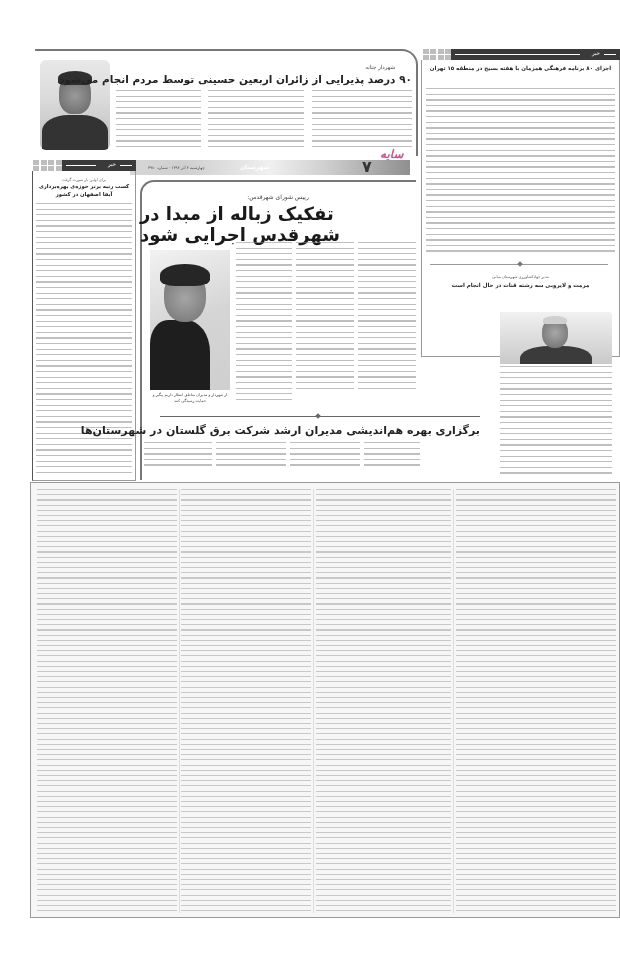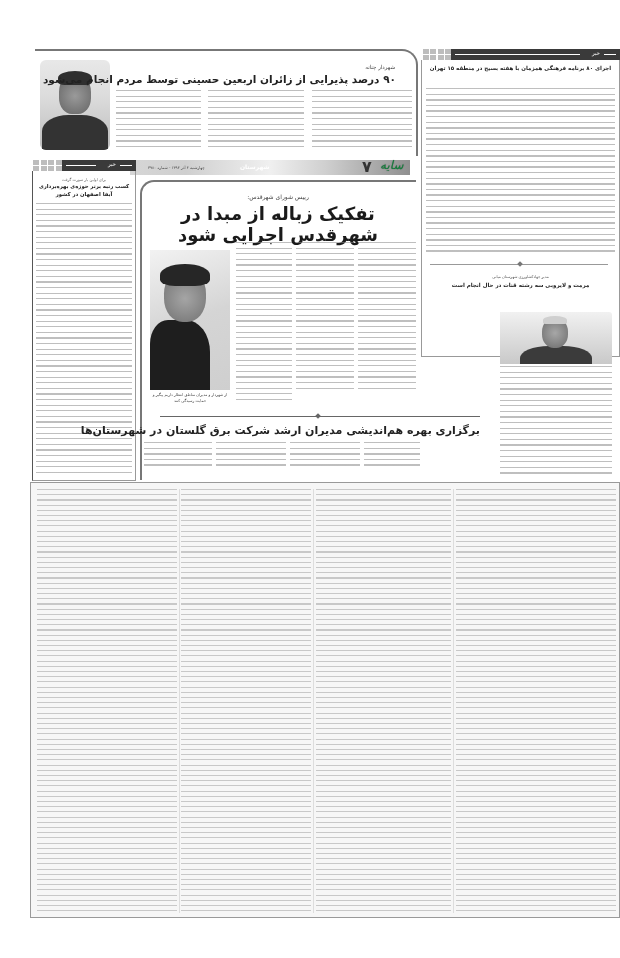--- a/index.html
+++ b/index.html
@@ -16,21 +16,21 @@
     opacity: .5;
   }
 
   
   #top-article { left: 35px; top: 49px; width: 383px; height: 107px; border-top: 2px solid #777; border-right: 2px solid #777; border-top-right-radius: 16px; }
   #top-photo { left: 40px; top: 60px; width: 70px; height: 90px; background: linear-gradient(180deg,#e8e8e8 0,#dcdcdc 40%,#bdbdbd 100%); border-radius: 6px; overflow: hidden; }
   #top-photo .head { position: absolute; left: 19px; top: 14px; width: 32px; height: 40px; border-radius: 45% 45% 40% 40%; background: radial-gradient(circle at 50% 55%, #9a9a9a, #5d5d5d); }
   #top-photo .hair { position: absolute; left: 18px; top: 11px; width: 34px; height: 14px; border-radius: 50% 50% 20% 20%; background: #2f2f2f; }
   #top-photo .body { position: absolute; left: 2px; top: 55px; width: 66px; height: 40px; border-radius: 40% 40% 0 0; background: #333; }
   #top-kicker { right: 225px; top: 64px; font-size: 5.5px; color: #444; }
-  #top-headline { right: 224px; top: 73px; font-size: 10.5px; font-weight: bold; color: #222; white-space: nowrap; }
+  #top-headline { right: 208px; top: 73px; font-size: 10.5px; font-weight: bold; color: #222; white-space: nowrap; }
 
   
   .khabar-bar { height: 11px; background: #3a3a3a; }
   .khabar-bar .label { position: absolute; right: 20px; top: 1px; font-size: 5.5px; color: #fff; }
   .khabar-bar .rule { position: absolute; top: 5px; height: 1px; background: #fff; }
   .khabar-squares { position: absolute; top: 0; width: 30px; height: 11px;
     background-image: repeating-linear-gradient(to left, #bdbdbd 0 6px, #fff 6px 7.5px); }
   .khabar-squares::after{content:"";position:absolute;left:0;right:0;top:5px;height:1px;background:#fff;}
   #right-khabar { left: 421px; top: 49px; width: 199px; height: 11px; }
   #right-box { left: 421px; top: 60px; width: 199px; height: 297px; border: 1px solid #999; border-top: none; }
@@ -41,36 +41,36 @@
   #right-kicker2 { left: 428px; top: 274px; width: 185px; font-size: 3.8px; color: #555; text-align: center; }
   #right-headline2 { left: 428px; top: 281px; width: 185px; font-size: 5.5px; font-weight: bold; text-align: center; line-height: 8px; color: #222; }
   #right-photo { left: 500px; top: 312px; width: 112px; height: 52px; background: linear-gradient(180deg,#f1f1f1,#c9c9c9); overflow: hidden; border-radius: 0 3px 0 0;}
   #right-photo .head { position:absolute; left: 42px; top: 6px; width: 26px; height: 30px; border-radius: 45%; background: radial-gradient(circle at 50% 50%, #a7a7a7, #6a6a6a); }
   #right-photo .hair { position:absolute; left: 43px; top: 4px; width: 24px; height: 8px; border-radius: 50% 50% 20% 20%; background:#cfcfcf; }
   #right-photo .body { position:absolute; left: 20px; top: 34px; width: 72px; height: 30px; border-radius: 40% 40% 0 0; background: #3b3b3b; }
   #right-text2 { left: 500px; top: 366px; width: 112px; height: 108px; }
 
   
   #band { left: 130px; top: 160px; width: 280px; height: 15px; background: linear-gradient(to left, #8f8f8f 0, #cfcfcf 30%, #f0f0f0 50%, #cfcfcf 80%, #d6d6d6 100%); }
-  #band-brand { left: 380px; top: 158px; font-size: 12px; font-style: italic; color: #15803d; text-shadow: 0 0 1px #555; font-family: "DejaVu Serif", serif; }
+  #band-brand { left: 380px; top: 147px; font-size: 12px; font-style: italic; color: #ec4899; text-shadow: 0 0 1px #555; font-family: "DejaVu Serif", serif; }
   #band-page { left: 362px; top: 157px; font-size: 16px; font-weight: bold; color: #333; font-family: "DejaVu Sans", sans-serif; }
   #band-section { left: 240px; top: 163px; font-size: 6px; color: #fff; font-weight: bold; }
   #band-date { left: 148px; top: 165px; font-size: 3.8px; color: #444; }
 
   
   #left-khabar { left: 32px; top: 160px; width: 104px; height: 11px; }
   #left-box { left: 32px; top: 171px; width: 104px; height: 310px; border: 1px solid #999; border-top: none; border-left: 1px solid #555; }
   #left-kicker { left: 34px; top: 177px; width: 100px; font-size: 3.8px; color: #666; text-align: center; }
   #left-headline { left: 34px; top: 183px; width: 100px; font-size: 5.3px; font-weight: bold; text-align: center; line-height: 7.5px; color: #222; }
   #left-text { left: 36px; top: 203px; width: 96px; height: 272px; }
 
   
   #main-frame { left: 140px; top: 180px; width: 276px; height: 300px; border-top: 2px solid #777; border-left: 2px solid #777; border-top-left-radius: 14px; }
   #main-kicker { left: 140px; top: 193px; width: 276px; text-align: center; font-size: 6px; color: #444; }
-  #main-headline { left: 140px; top: 203px; width: 276px; text-align: center; font-size: 18px; font-weight: bold; color: #1a1a1a; font-family: "DejaVu Sans", sans-serif; letter-spacing: -0.3px; }
+  #main-headline { left: 140px; top: 203px; width: 276px; text-align: left; font-size: 18px; font-weight: bold; color: #1a1a1a; font-family: "DejaVu Sans", sans-serif; letter-spacing: -0.3px; }
   #main-photo { left: 150px; top: 250px; width: 80px; height: 140px; background: linear-gradient(160deg,#f2f2f2 0,#d5d5d5 50%,#cfcfcf 100%); overflow: hidden;}
   #main-photo .head { position:absolute; left: 14px; top: 20px; width: 42px; height: 52px; border-radius: 45%; background: radial-gradient(circle at 50% 55%, #a5a5a5, #6b6b6b); }
   #main-photo .hair { position:absolute; left: 10px; top: 14px; width: 50px; height: 22px; border-radius: 50% 50% 30% 30%; background:#262626; }
   #main-photo .body { position:absolute; left: 0; top: 70px; width: 60px; height: 80px; border-radius: 30% 40% 0 0; background:#1e1e1e; }
   #main-photo-caption { left: 150px; top: 392px; width: 80px; font-size: 3.8px; line-height: 5.5px; color: #444; text-align: center; }
   #main-col1 { left: 236px; top: 242px; width: 56px; height: 158px; }
   #main-col2 { left: 296px; top: 242px; width: 58px; height: 150px; }
   #main-col3 { left: 358px; top: 242px; width: 58px; height: 150px; }
   #mid-divider { left: 160px; top: 416px; width: 320px; height: 1px; background: #666; }
   #mid-divider-dot { left: 316px; top: 414px; width: 4px; height: 4px; background: #666; transform: rotate(45deg); }

